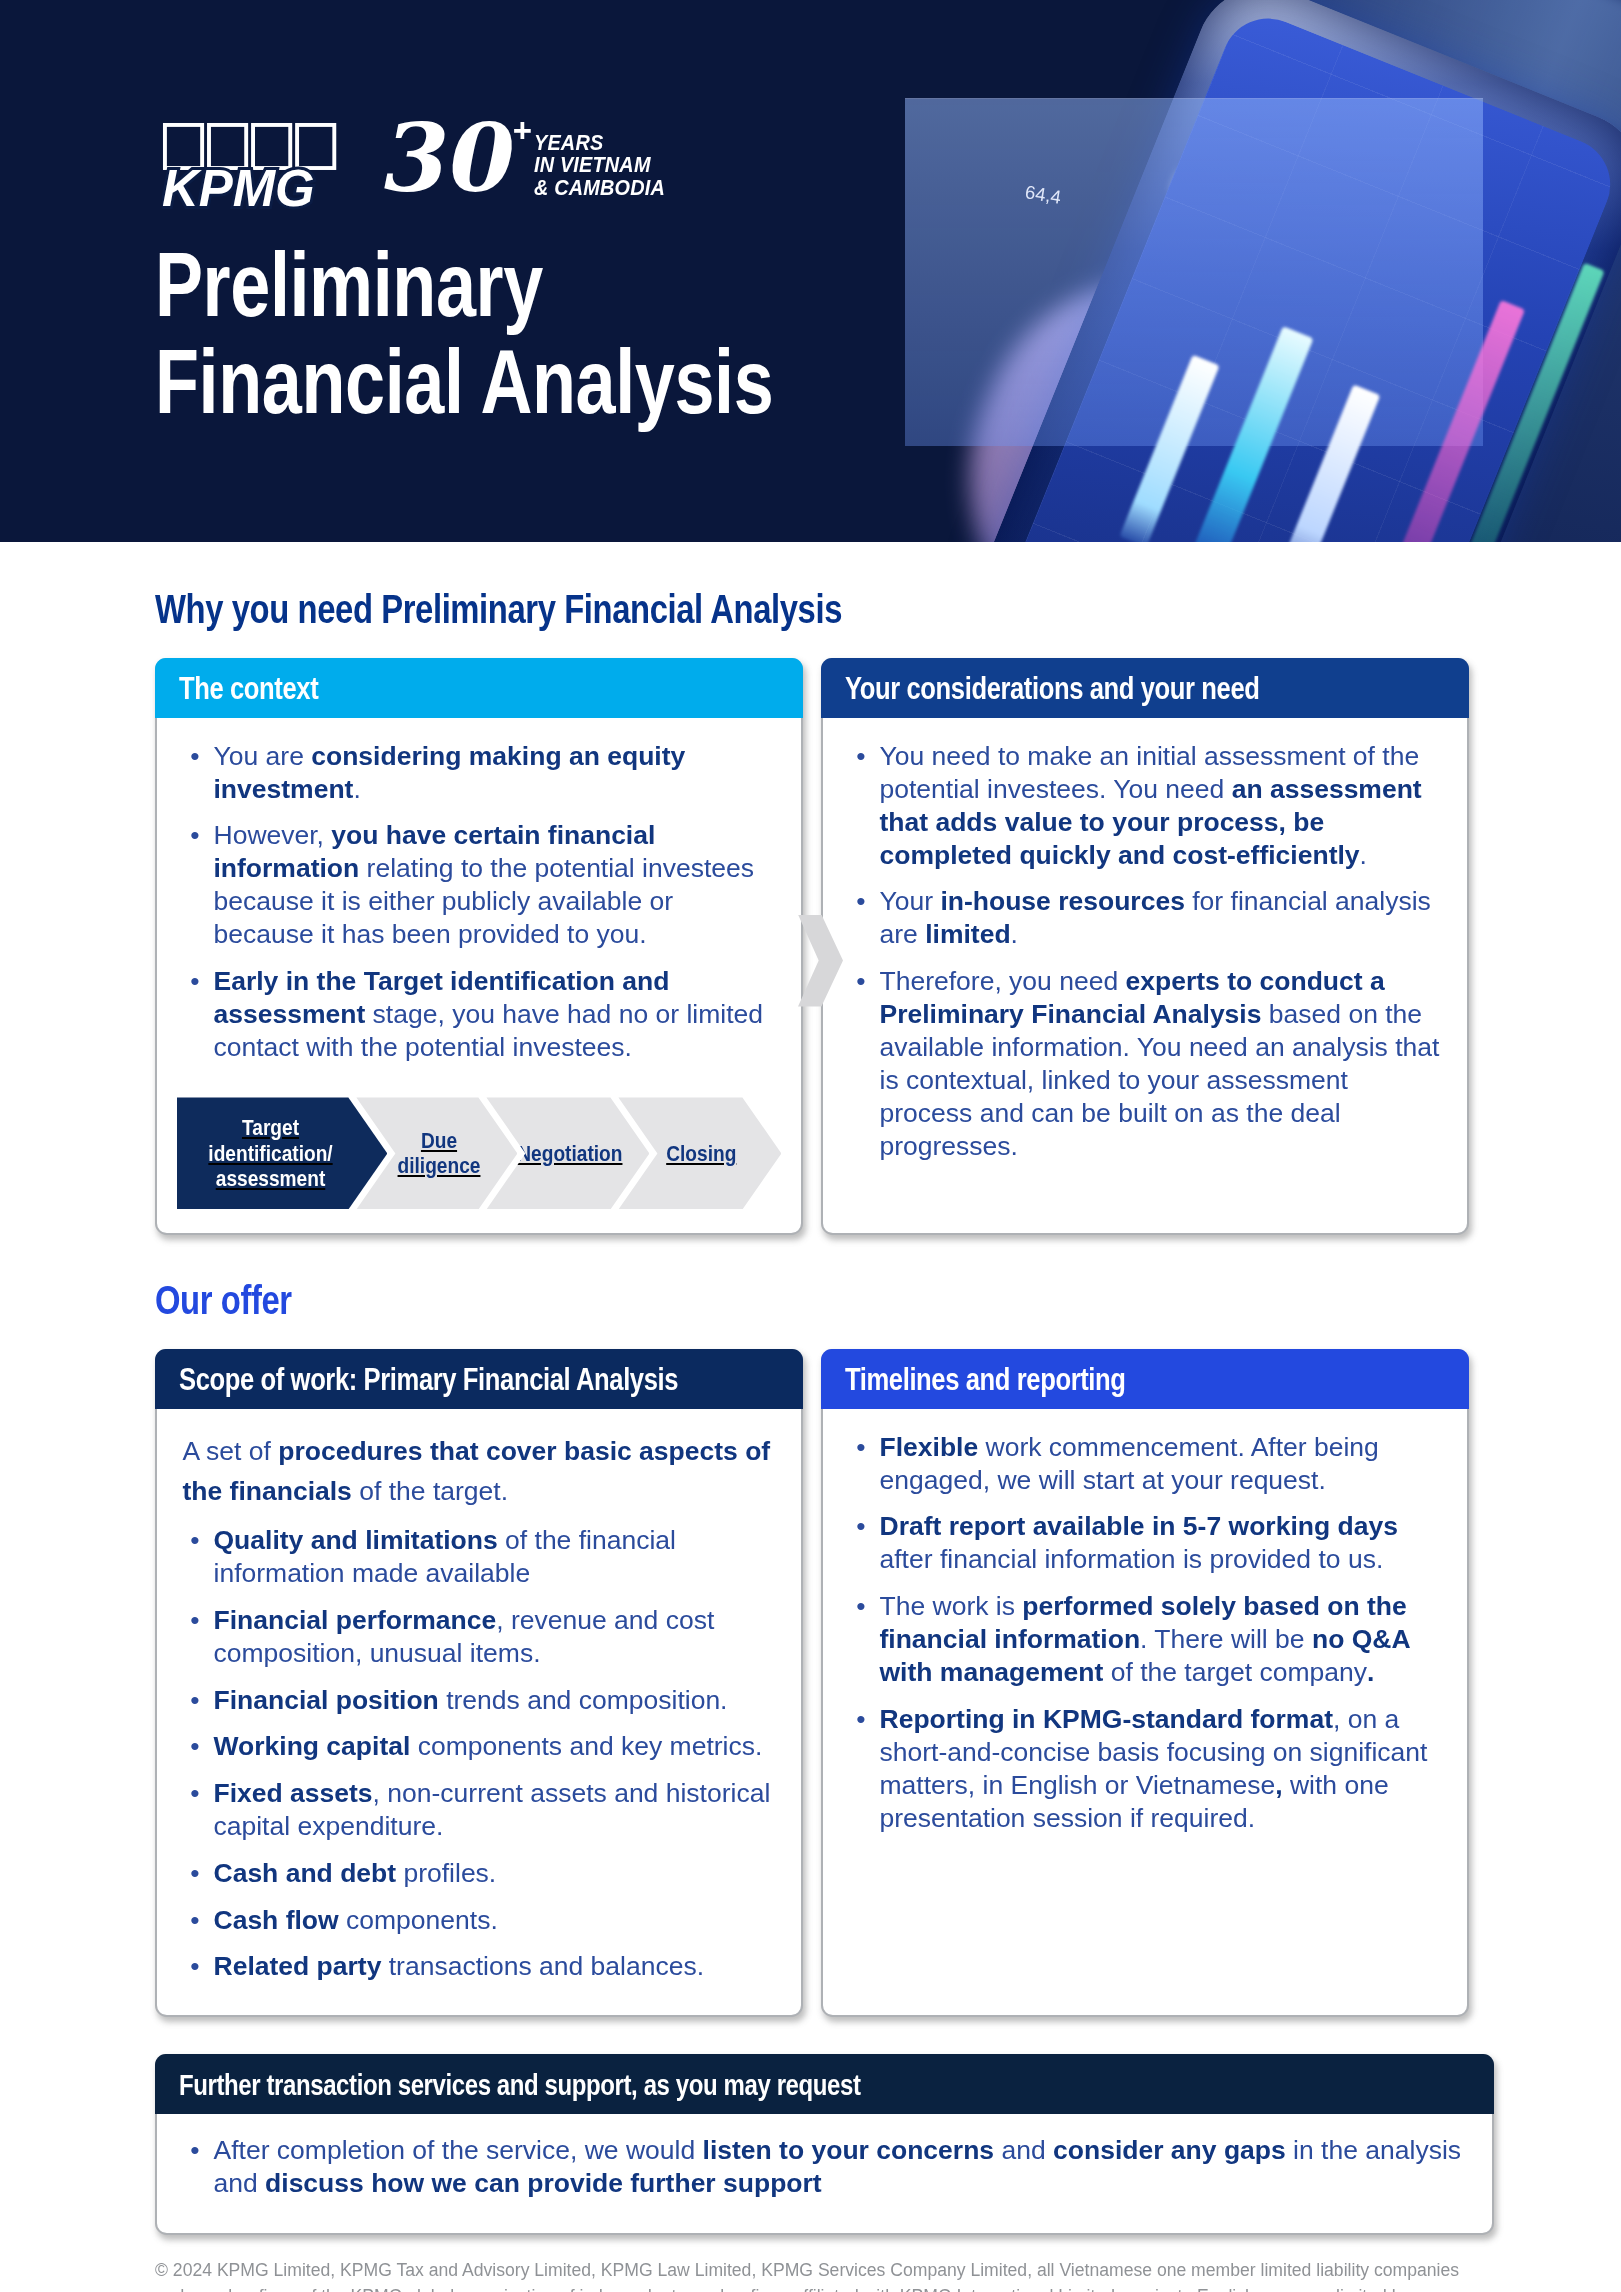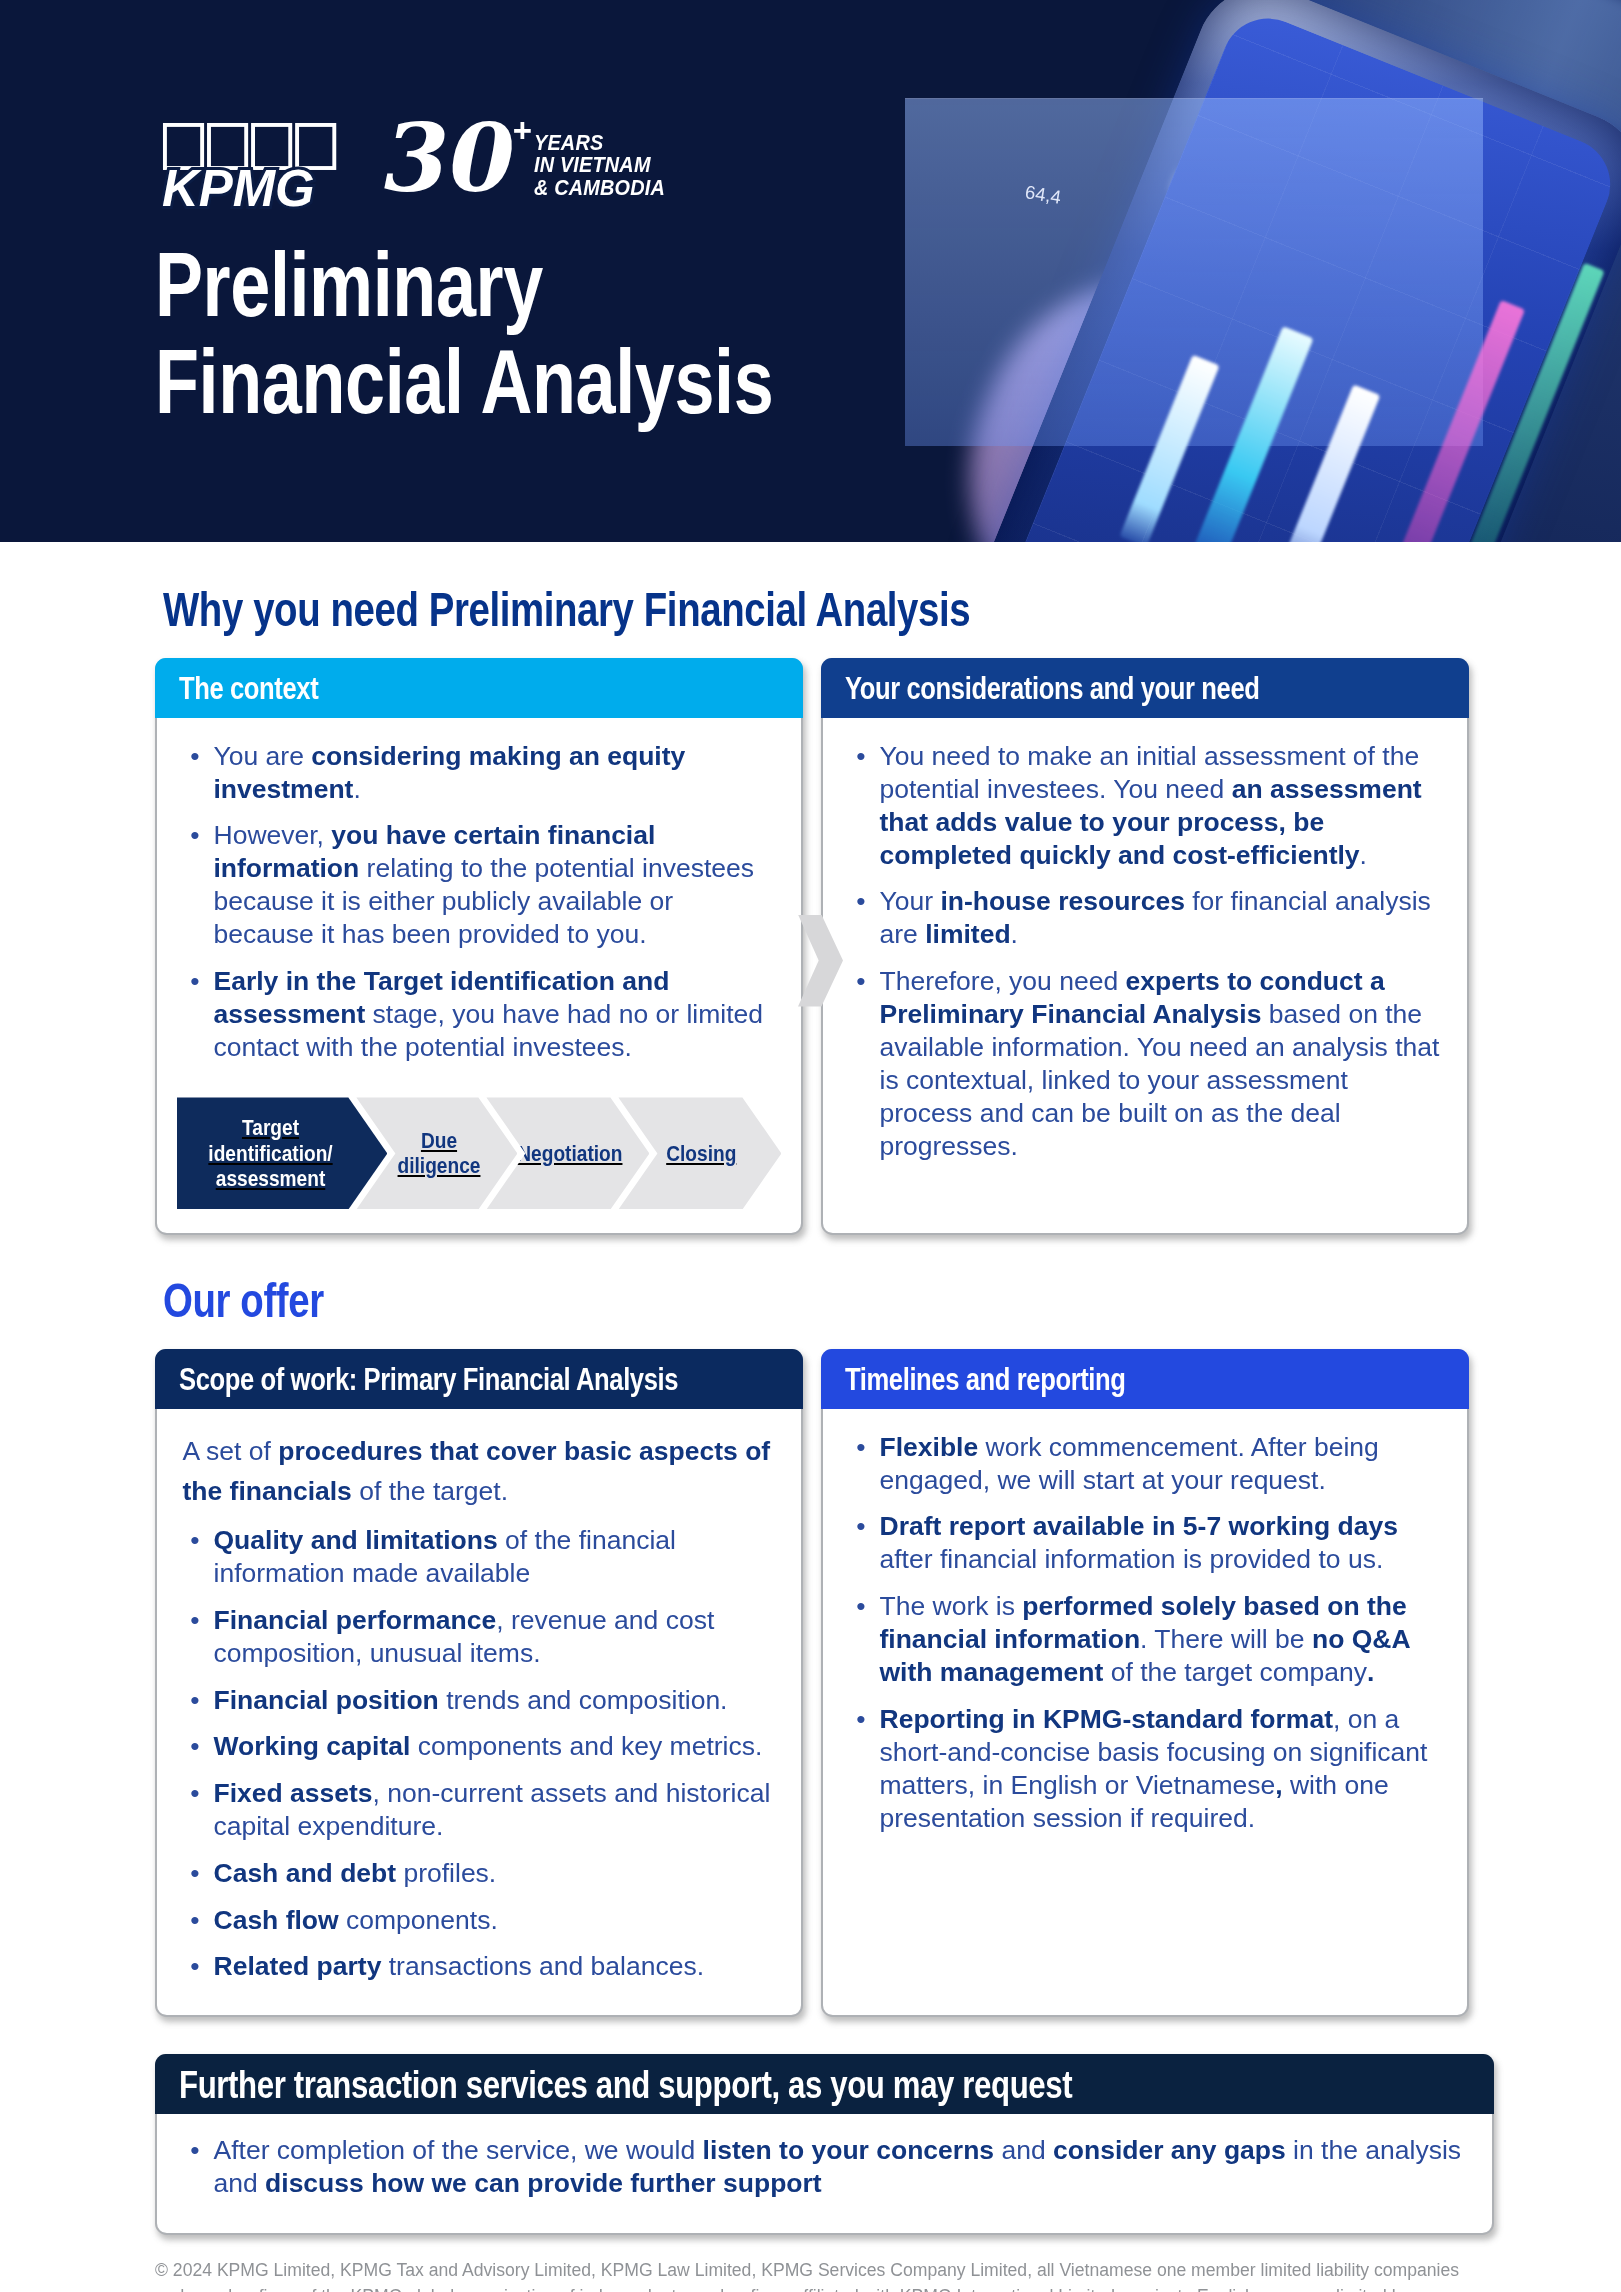--- a/index.html
+++ b/index.html
@@ -52,21 +52,21 @@
   .bar.b1{left:573px;top:353px;width:29px;height:196px;background:linear-gradient(180deg,#ffffff,#9fdcff 80%,rgba(90,170,255,.2));}
   .bar.b2{left:652px;top:323px;width:33px;height:255px;background:linear-gradient(180deg,#e8fbff,#39c9f2 60%,rgba(20,110,255,.25));}
   .bar.b3{left:730px;top:382px;width:29px;height:216px;background:linear-gradient(180deg,#ffffff,#bcd6ff 70%,rgba(130,160,255,.15));}
   .bar.b4{left:863px;top:294px;width:25.5px;height:294px;background:linear-gradient(180deg,rgba(255,120,220,.9),rgba(255,60,190,.35));}
   .bar.b5{left:941px;top:255px;width:21.6px;height:323px;background:linear-gradient(180deg,rgba(110,255,200,.8),rgba(40,220,160,.25));}
   .streak{position:absolute;left:686px;top:-19.6px;width:588px;height:127px;transform:rotate(22deg);
     background:linear-gradient(90deg,rgba(255,255,255,0),rgba(180,220,255,.35),rgba(255,255,255,0));filter:blur(5.9px);}
 
   
   .content{width:1339px;margin-left:155px;}
-  h2{margin:8px;font-size:48px;line-height:53px;font-weight:bold;}
+  h2{margin:0;font-size:41px;line-height:53px;font-weight:bold;}
   .h-why{margin-top:41px;color:var(--navyheading);}
   .h-offer{margin-top:39px;color:var(--royal);}
   .boxes{display:flex;gap:18px;margin-top:21.6px;position:relative;}
   .box{width:648px;background:#fff;border:2px solid var(--boxborder);border-radius:11.8px;
     box-shadow:2.9px 4.9px 6.9px rgba(110,110,110,.45);display:flex;flex-direction:column;}
   .box-header{margin:-2px -2px 0 -2px;border-radius:10.8px 10.8px 0 0;padding:11.8px 23.5px 9.8px;color:#fff;font-weight:bold;font-size:32px;line-height:39px;}
   .bh-cyan{background:var(--cyan);}
   .bh-kpmg{background:var(--kpmgblue);}
   .bh-dark{background:var(--darknavy);}
   .bh-royal{background:var(--royal);}
@@ -85,21 +85,21 @@
     clip-path:polygon(0 0,calc(100% - 39px) 0,100% 50%,calc(100% - 39px) 100%,0 100%);}
   .chev.rest{background:var(--chevgray);color:var(--bodybold);width:163px;margin-left:-31px;padding:0 25.5px 0 29px;
     clip-path:polygon(0 0,calc(100% - 39px) 0,100% 50%,calc(100% - 39px) 100%,0 100%,39px 50%);}
   .chev .w1{width:147px;} .chev .w2{width:98px;} .chev .w3{width:127px;}
   .mid-arrow{position:absolute;left:643px;top:257px;width:45px;height:92px;background:var(--arrowgray);
     clip-path:polygon(0 0,52% 0,100% 50%,52% 100%,0 100%,46% 50%);}
 
   
   .further{margin-top:37px;width:1339px;}
   .further .box{width:100%;}
-  .further .box-header{font-size:39px;}
+  .further .box-header{font-size:30px;}
   .further .box-body{padding:19.6px 27.4px 19.6px 25.5px;}
 
   .footer{margin:23.5px 0 0 155px;width:1333px;color:var(--footergray);font-size:17.6px;line-height:25.5px;}
 </style>
 </head>
 <body>
 
 <div class="banner">
   <div class="phone-art">
     <div class="streak"></div>

